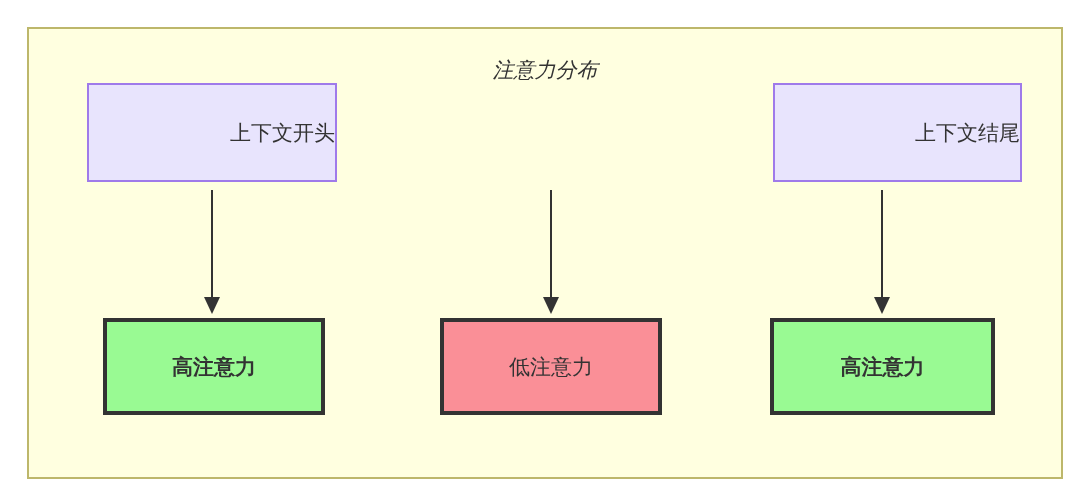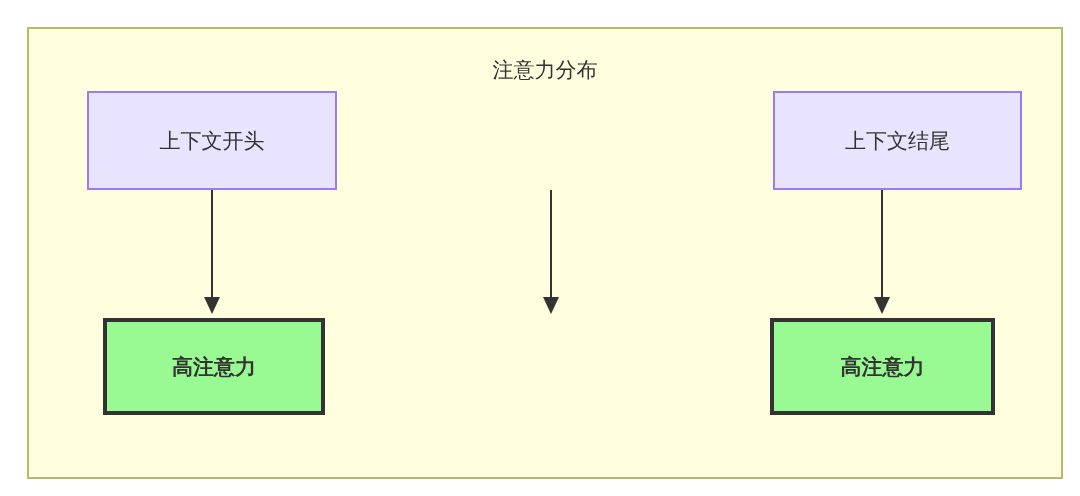--- a/index.html
+++ b/index.html
@@ -36,20 +36,21 @@
   .frame-title {
     position: absolute;
     left: 0;
     top: 30px;
     width: 100%;
     text-align: center;
     font-size: 21px;
     color: #333333;
     line-height: 1;
     white-space: nowrap;
+    font-style: italic;
   }
 
   
   .node {
     position: absolute;
     box-sizing: border-box;
     display: flex;
     align-items: center;
     justify-content: center;
     font-size: 21px;
@@ -75,21 +76,21 @@
   
   .col1.context { left: 87px;  width: 250px; }
   .col2.context { left: 424px; width: 247px; }
   .col3.context { left: 757px; width: 249px; margin-left: 16px; }
 
   
   .col1.attn { left: 103px; width: 222px; }
   .col2.attn { left: 440px; width: 222px; }
   .col3.attn { left: 770px; width: 225px; }
 
-  .row-top    { top: 91px; }
+  .row-top    { top: 83px; justify-content: flex-end; }
   .row-bottom { top: 318px; }
 
   
   .arrow {
     position: absolute;
     top: 190px;
     width: 24px;
     height: 130px;
     overflow: visible;
     pointer-events: none;
@@ -137,18 +138,21 @@
     <svg width="24" height="130" viewBox="0 0 24 130">
       <line x1="12" y1="0" x2="12" y2="112" stroke="#333333" stroke-width="2"></line>
       <polygon points="12,124 4,107 20,107" fill="#333333"></polygon>
     </svg>
   </div>
 
   <div class="node attn high col1 row-bottom">
     <span>高注意力</span>
   </div>
 
+  <div class="node attn low col2 row-bottom">
+    <span>低注意力</span>
+  </div>
 
   <div class="node attn high col3 row-bottom">
     <span>高注意力</span>
   </div>
 
 </div>
 
 </body></html>

